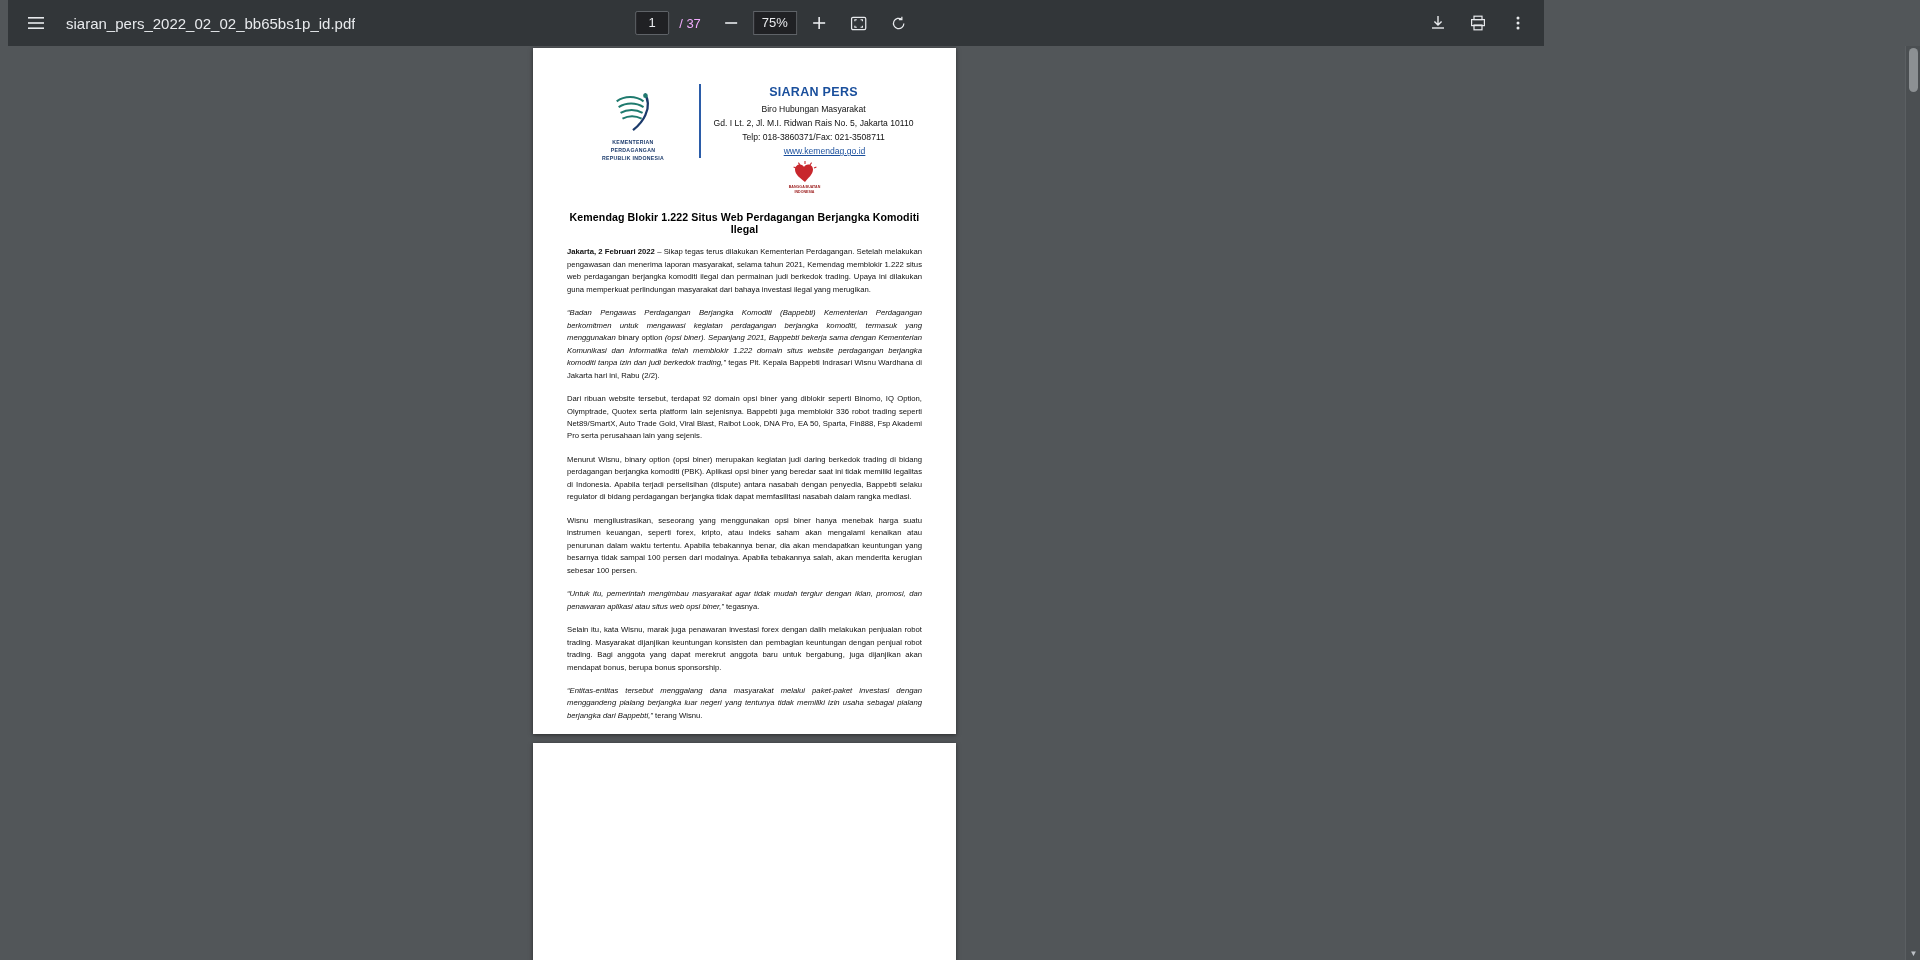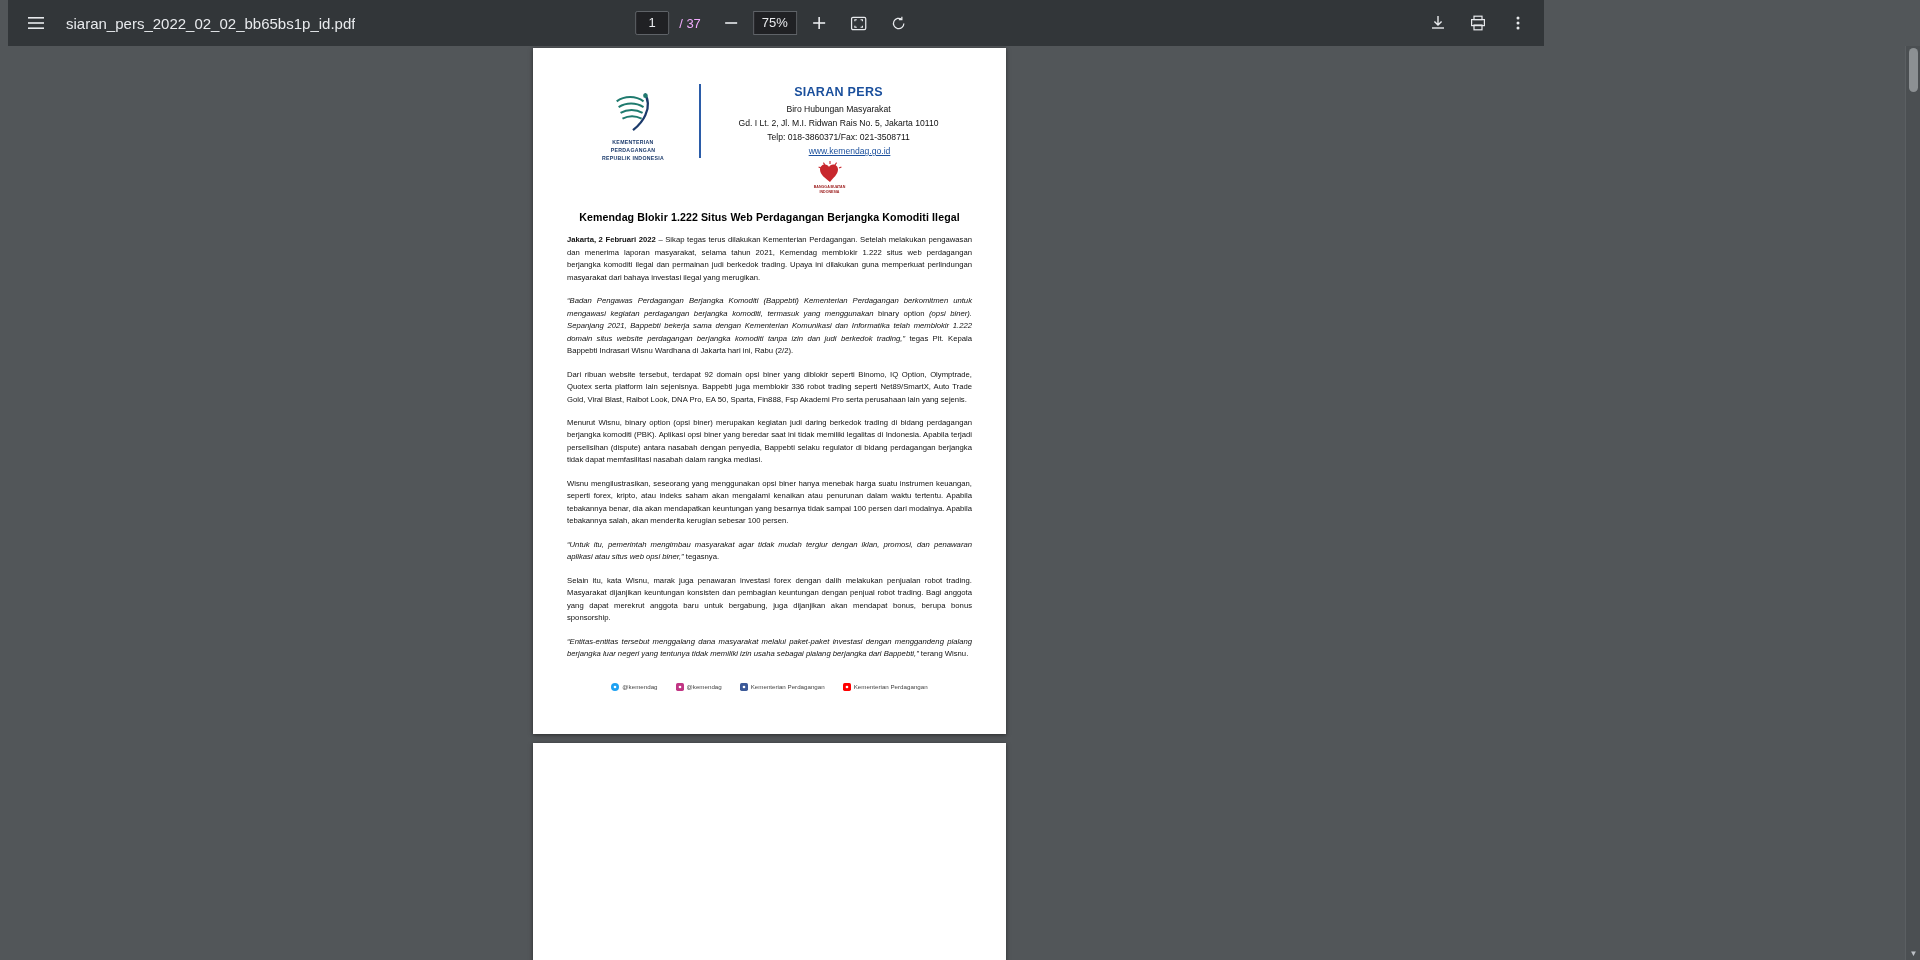--- a/index.html
+++ b/index.html
@@ -90,21 +90,21 @@
     width: 9px; height: 44px;
     background: #8c9093;
     border-radius: 5px;
   }
   .sb-arrow { position: absolute; left: 3px; width: 9px; text-align: center; color: #bdc1c6; font-size: 8px; }
 
   
   .page {
     position: absolute;
     left: 533px;
-    width: 473px;
+    width: 423px;
     background: #ffffff;
     box-shadow: 0 1px 4px rgba(0,0,0,.5);
   }
   #page1 { top: 2px; height: 686px; }
   #page2 { top: 697px; height: 220px; }
 
   .page-inner { padding: 0 34px; }
 
   
   .hdr {

